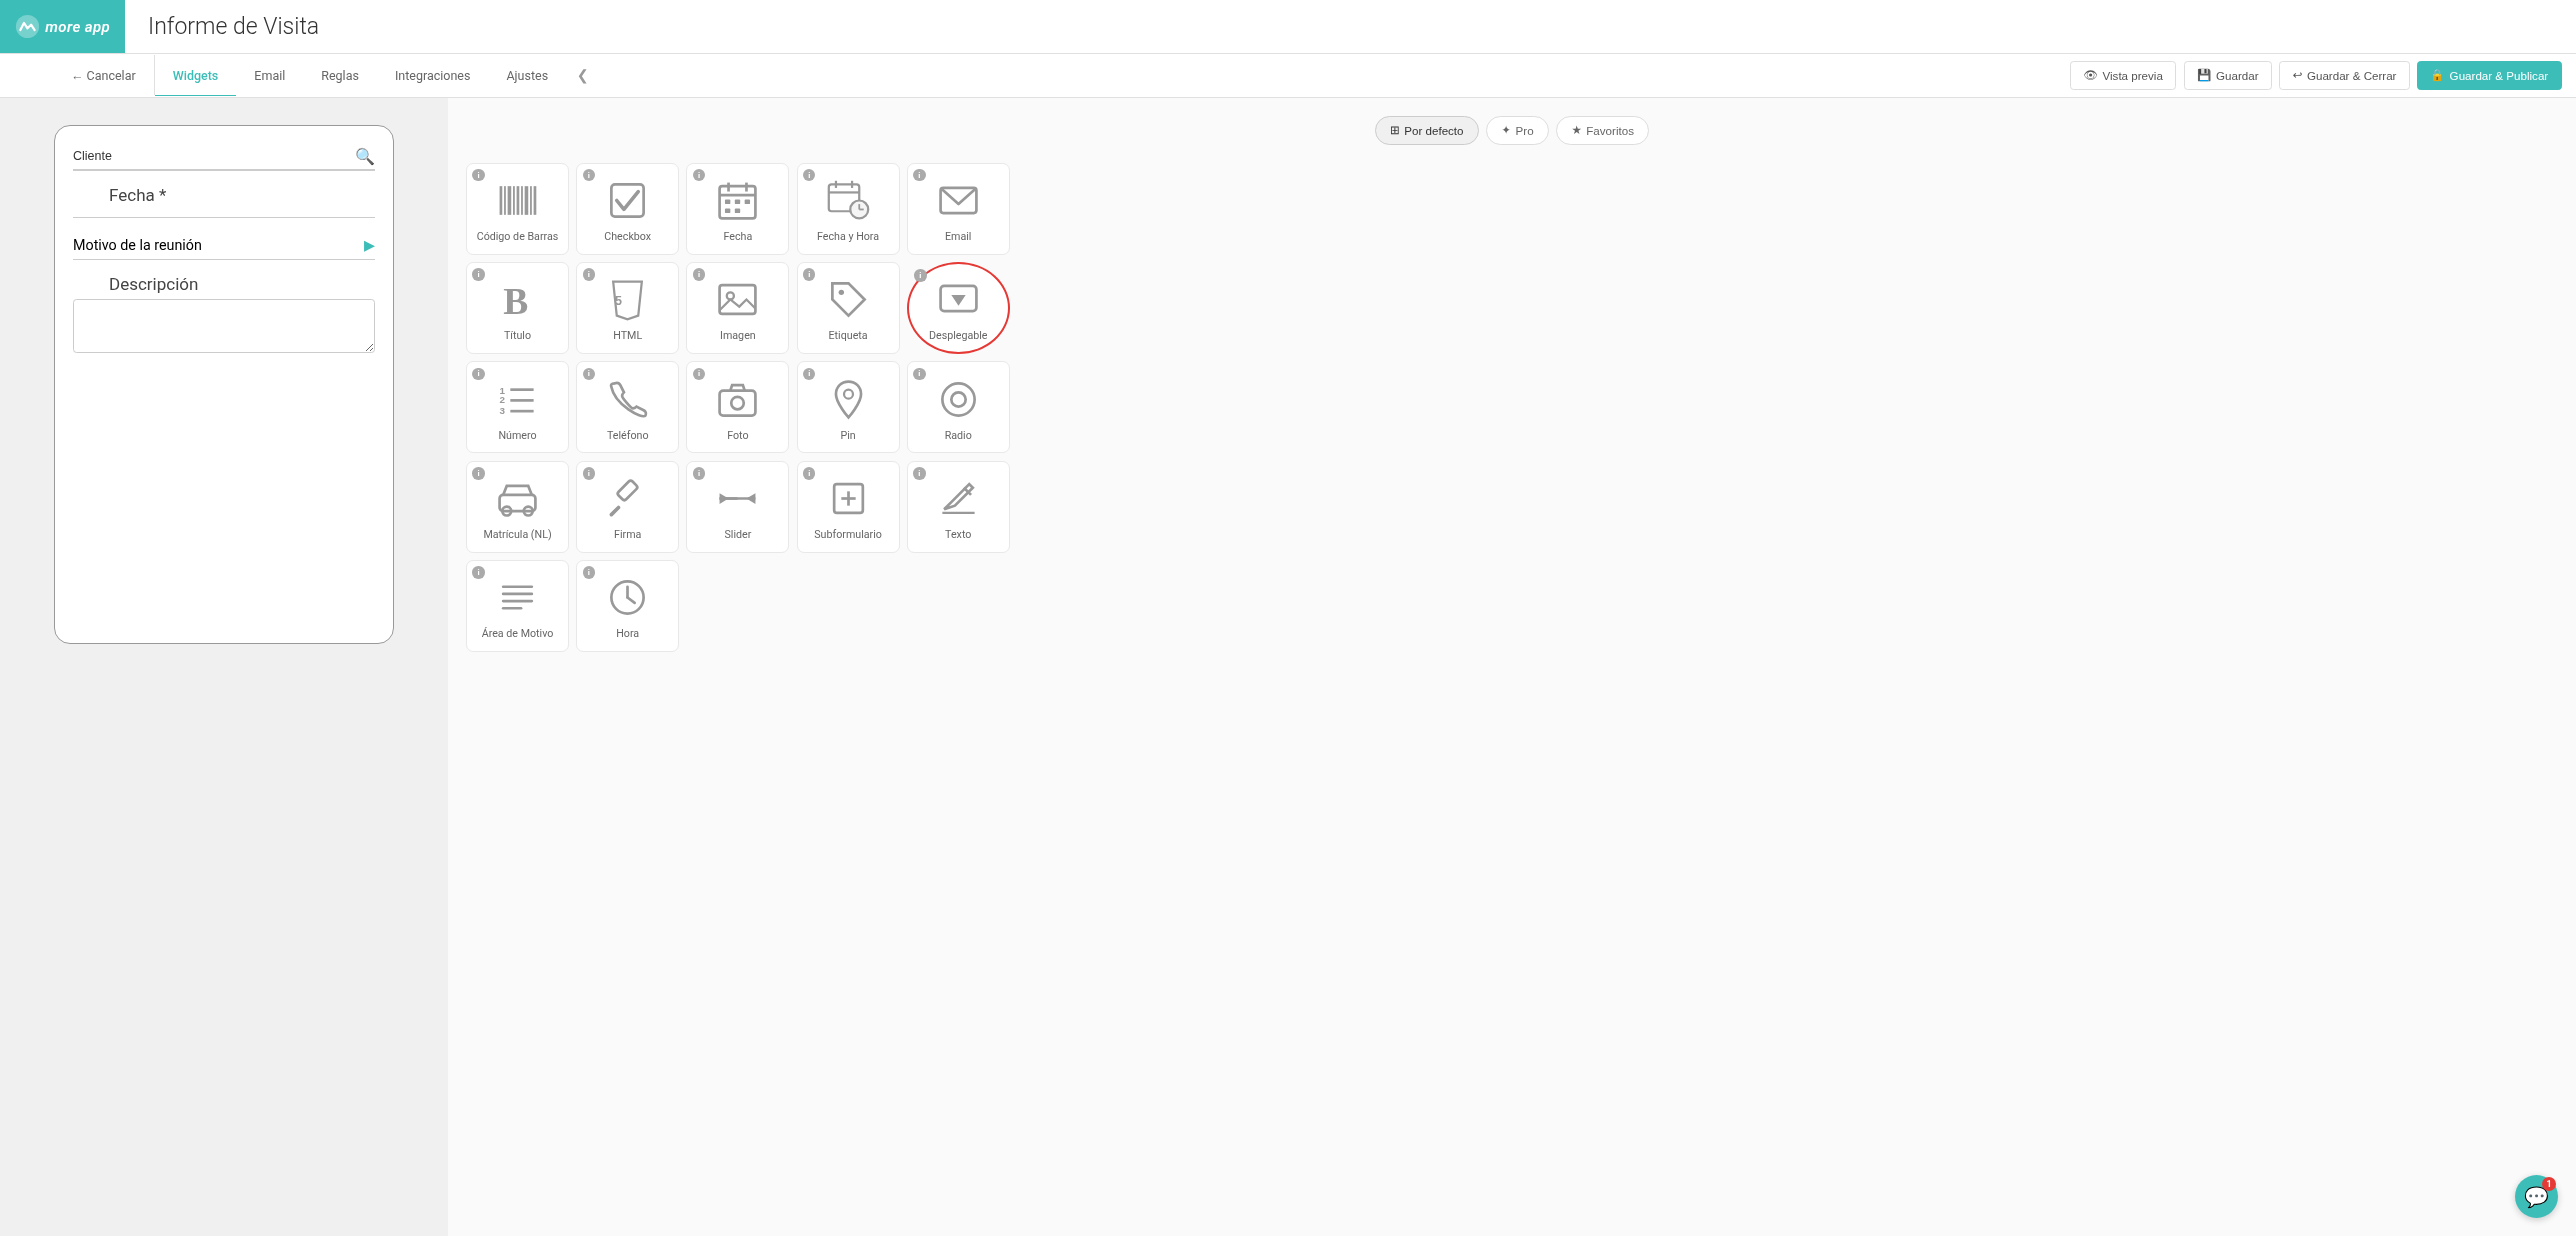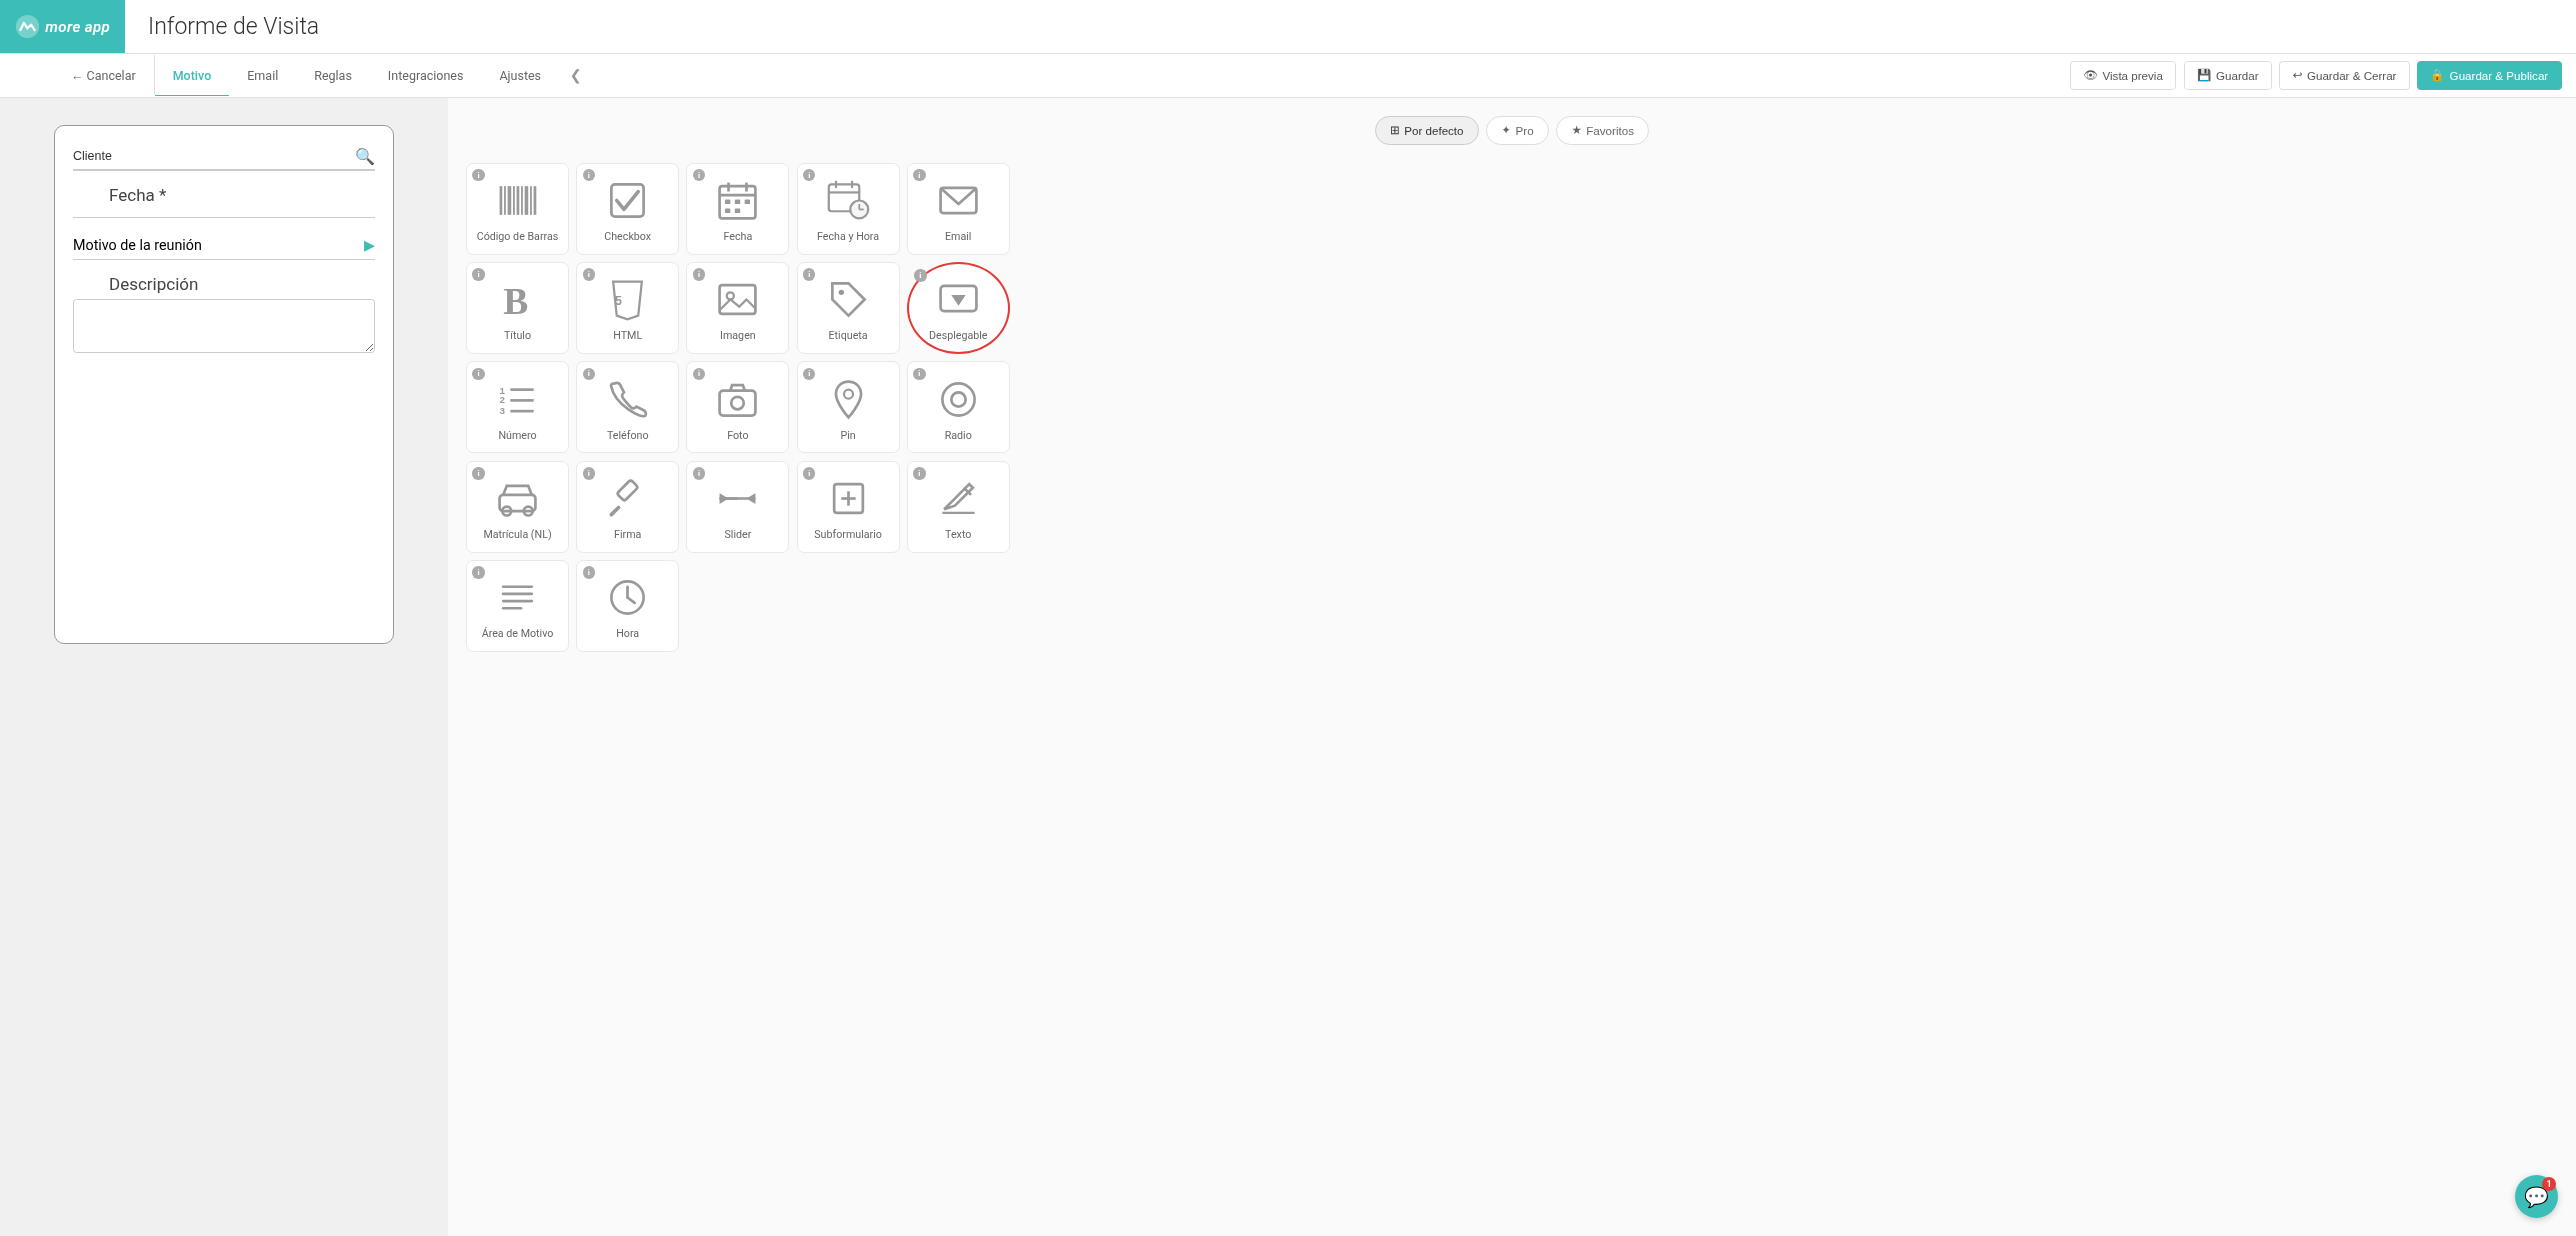--- a/index.html
+++ b/index.html
@@ -20,21 +20,21 @@
     .nav-collapse { padding: 12.5px 10.7px; color: #999; cursor: pointer; font-size: 14.3px; }
     .nav-actions { display: flex; gap: 7.2px; padding: 7.2px 14.3px; margin-left: auto; }
     .btn { padding: 6.3px 12.5px; border-radius: 3.6px; font-size: 11.6px; cursor: pointer; border: 0.9px solid #ddd; background: #fff; color: #555; display: flex; align-items: center; gap: 4.5px; white-space: nowrap; }
     .btn-primary { background: #3dbdb8; color: #fff; border-color: #3dbdb8; }
 
     
     .main { display: flex; flex: 1; overflow: hidden; }
 
     
     .form-preview { width: 448px; flex-shrink: 0; background: #f0f0f0; display: flex; align-items: flex-start; justify-content: center; padding: 27px 18px; overflow-y: auto; }
-    .phone-frame { background: #fff; border-radius: 10px; border: 1.8px solid #999; width: 340px; padding: 18px; min-height: 519px; }
+    .phone-frame { background: #fff; border-radius: 16px; border: 1.8px solid #999; width: 340px; padding: 18px; min-height: 519px; }
     .form-field { margin-bottom: 14.3px; }
     .form-field-label { font-size: 17px; color: #444; margin-bottom: 5.4px; display: flex; align-items: center; justify-content: space-between; margin-left: 36px; }
     .form-field-input { width: 100%; border: none; border-bottom: 0.9px solid #ccc; padding: 5.4px 0; font-size: 12.5px; color: #333; outline: none; background: transparent; }
     .form-field-search { display: flex; align-items: center; border-bottom: 0.9px solid #ccc; }
     .form-field-search input { flex: 1; border: none; font-size: 12.5px; padding: 5.4px 0; outline: none; }
     .search-icon-form { color: #666; font-size: 16px; }
     .form-textarea { width: 100%; border: 0.9px solid #ccc; border-radius: 3.6px; padding: 7.2px; font-size: 12.5px; min-height: 54px; resize: both; outline: none; background: transparent; }
     .field-with-arrow { display: flex; align-items: center; justify-content: space-between; border-bottom: 0.9px solid #ccc; padding: 5.4px 0; }
     .arrow-right { color: #3dbdb8; font-size: 14.3px; }
 
@@ -77,21 +77,21 @@
   <div class="page-title-area">
     <h1 class="page-title">Informe de Visita</h1>
   </div>
 </div>
 
 <div class="nav-bar">
   <a class="cancel-btn">
     <span>← Cancelar</span>
   </a>
   <div class="nav-tabs">
-    <div class="nav-tab active">Motivo</div>
+    <div class="nav-tab active">Widgets</div>
     <div class="nav-tab">Email</div>
     <div class="nav-tab">Reglas</div>
     <div class="nav-tab">Integraciones</div>
     <div class="nav-tab">Ajustes</div>
     <div class="nav-collapse">❮</div>
   </div>
   <div class="nav-actions">
     <button class="btn">
       <span>👁</span>
       <span>Vista previa</span>

